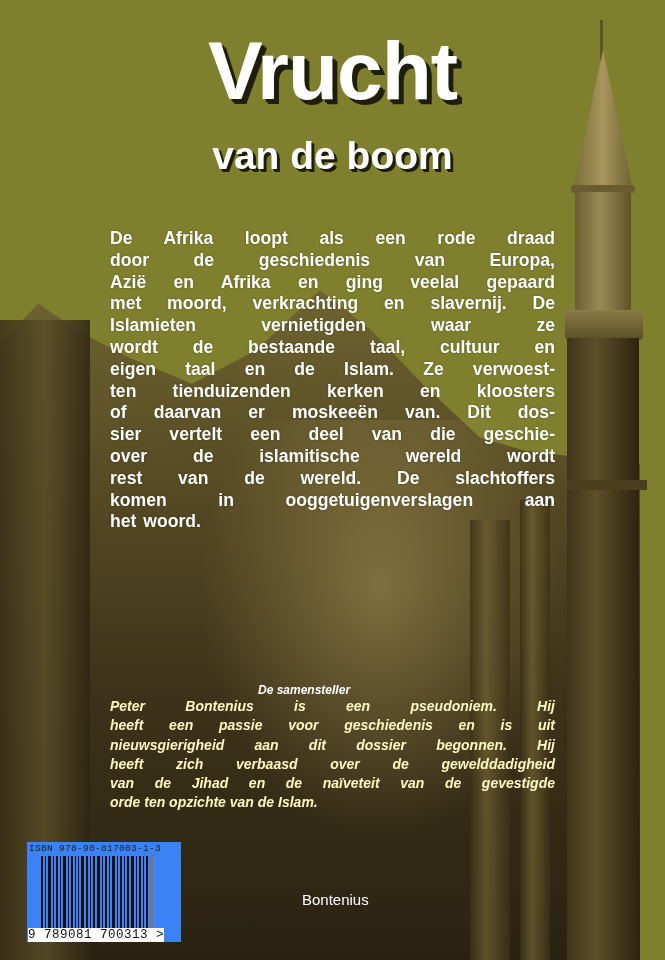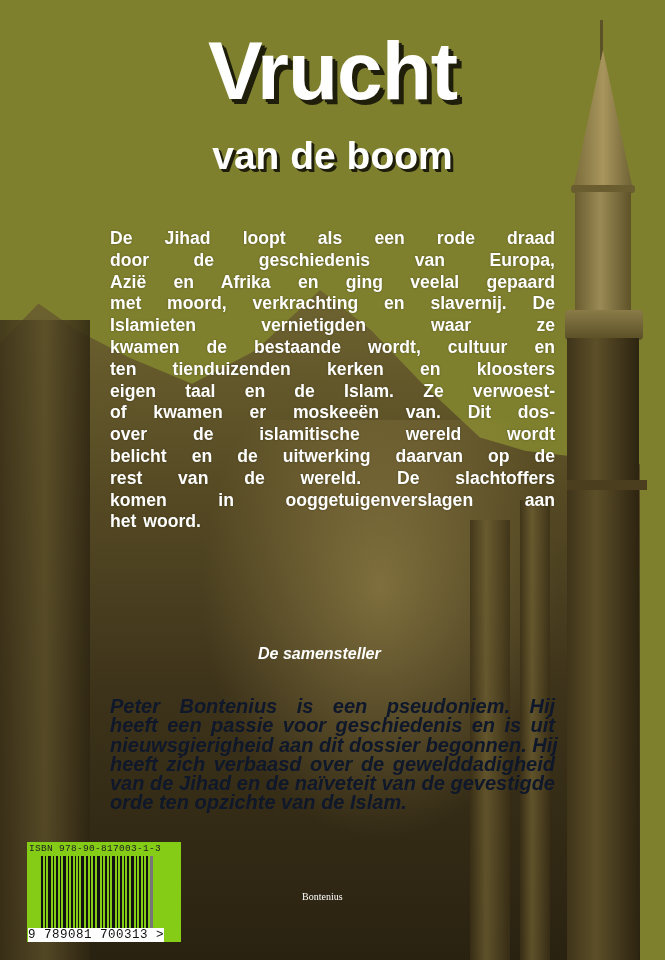--- a/index.html
+++ b/index.html
@@ -79,52 +79,52 @@
     .blurb {
       position:absolute; left:110px; top:228px; width:445px;
       color:#fff; font-weight:bold; font-size:17.6px; line-height:21.8px;
       text-align:justify; word-spacing:2px;
       text-shadow:0 0 2px rgba(40,35,10,0.5);
     }
     .blurb .line { display:block; text-align:justify; text-align-last:justify; height:21.8px; white-space:nowrap; overflow:visible; }
     .blurb .line.last { text-align-last:left; }
 
     .signature {
-      position:absolute; left:258px; top:645px;
-      color:#fff; font-style:italic; font-weight:bold; font-size:16px;
+      position:absolute; left:258px; top:683px;
+      color:#fff; font-style:italic; font-weight:bold; font-size:12px;
     }
     .bio {
       position:absolute; left:110px; top:697px; width:445px;
-      color:#0f172a; font-style:italic; font-weight:bold; font-size:20px; line-height:19.3px;
+      color:#fef9c3; font-style:italic; font-weight:bold; font-size:14px; line-height:19.3px;
     }
     .bio .line { display:block; text-align:justify; text-align-last:justify; white-space:nowrap; }
     .bio .line.last { text-align-last:left; }
 
     
     .barcode {
       position:absolute; left:27px; top:842px; width:154px; height:100px;
-      background:#84cc16;
+      background:#3b82f6;
     }
     .isbn-top {
       position:absolute; left:2px; top:1px; font-family:"Liberation Mono", monospace;
       font-size:9.5px; color:#222; letter-spacing:0.3px; white-space:nowrap;
     }
     .bars {
       position:absolute; left:14px; top:14px; width:126px; height:74px;
       display:flex; align-items:stretch;
     }
     .bar { background:#111; margin-right:2px; }
     .isbn-bottom {
       position:absolute; left:1px; bottom:0px; font-family:"Liberation Mono", monospace;
       font-size:12.5px; color:#111; white-space:nowrap; background:#fff; line-height:14px;
       letter-spacing:0.5px;
     }
 
     .publisher {
-      position:absolute; left:302px; top:891px; color:#fff; font-size:10px;font-family:Liberation Serif, serif;
+      position:absolute; left:302px; top:891px; color:#fff; font-size:15px;
     }
   </style>
 </head>
 <body>
 
 <div class="cover">
   <div class="photo">
     <div class="hill"></div>
     <div class="left-arch"></div>
     <div class="hill-light"></div>
@@ -138,31 +138,31 @@
       <div class="balcony"></div>
       <div class="lower-shaft"></div>
       <div class="tower-flange"></div>
     </div>
   </div>
 
   <div class="title title-main">Vrucht</div>
   <div class="title title-sub">van de boom</div>
 
   <div class="blurb">
-    <span class="line">De  Jihad  loopt  als  een  rode draad</span>
+    <span class="line">De  Afrika  loopt  als  een  rode draad</span>
     <span class="line">door  de   geschiedenis  van  Europa,</span>
     <span class="line">Azië  en  Afrika  en  ging  veelal  gepaard</span>
     <span class="line">met moord, verkrachting en slavernij. De</span>
     <span class="line">Islamieten    vernietigden    waar    ze</span>
-    <span class="line">kwamen de bestaande wordt, cultuur en</span>
+    <span class="line">wordt de bestaande taal, cultuur en</span>
+    <span class="line">eigen  taal  en de Islam.  Ze  verwoest-</span>
     <span class="line">ten  tienduizenden  kerken  en kloosters</span>
-    <span class="line">eigen  taal  en de Islam.  Ze  verwoest-</span>
-    <span class="line">of  kwamen  er  moskeeën van.  Dit dos-</span>
+    <span class="line">of  daarvan  er  moskeeën van.  Dit dos-</span>
+    <span class="line">sier  vertelt een deel van die  geschie-</span>
     <span class="line">over    de    islamitische   wereld   wordt</span>
-    <span class="line">belicht en de uitwerking  daarvan  op  de</span>
     <span class="line">rest   van   de  wereld.  De  slachtoffers</span>
     <span class="line">komen  in   ooggetuigenverslagen   aan</span>
     <span class="line last">het  woord.</span>
   </div>
 
   <div class="signature">De samensteller</div>
 
   <div class="bio">
     <span class="line">Peter  Bontenius  is  een  pseudoniem.  Hij</span>
     <span class="line">heeft  een  passie voor geschiedenis en is uit</span>

